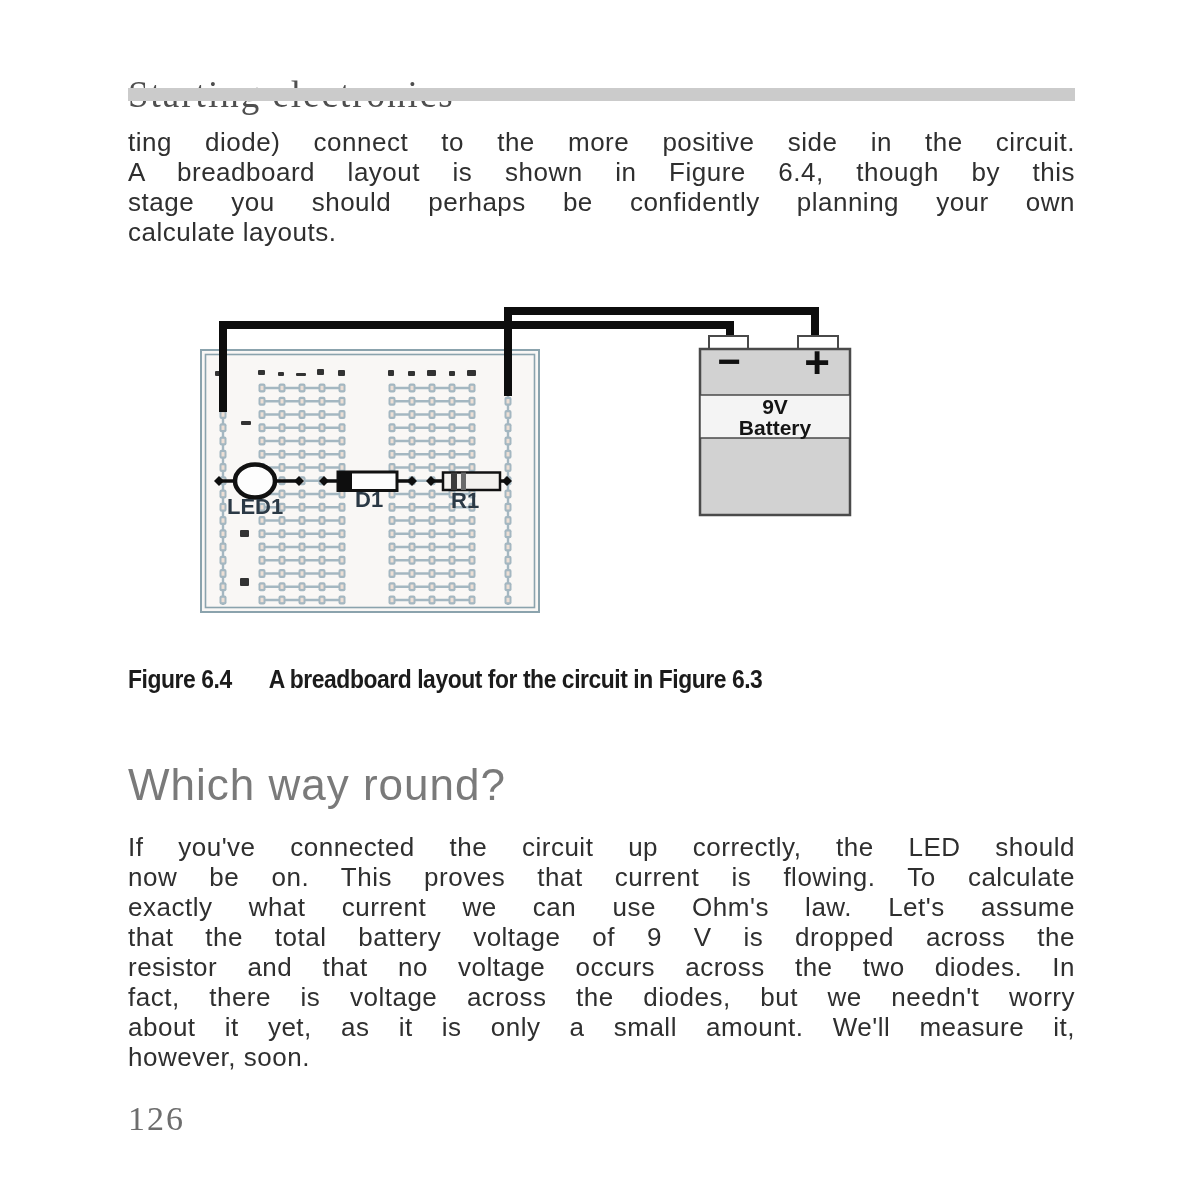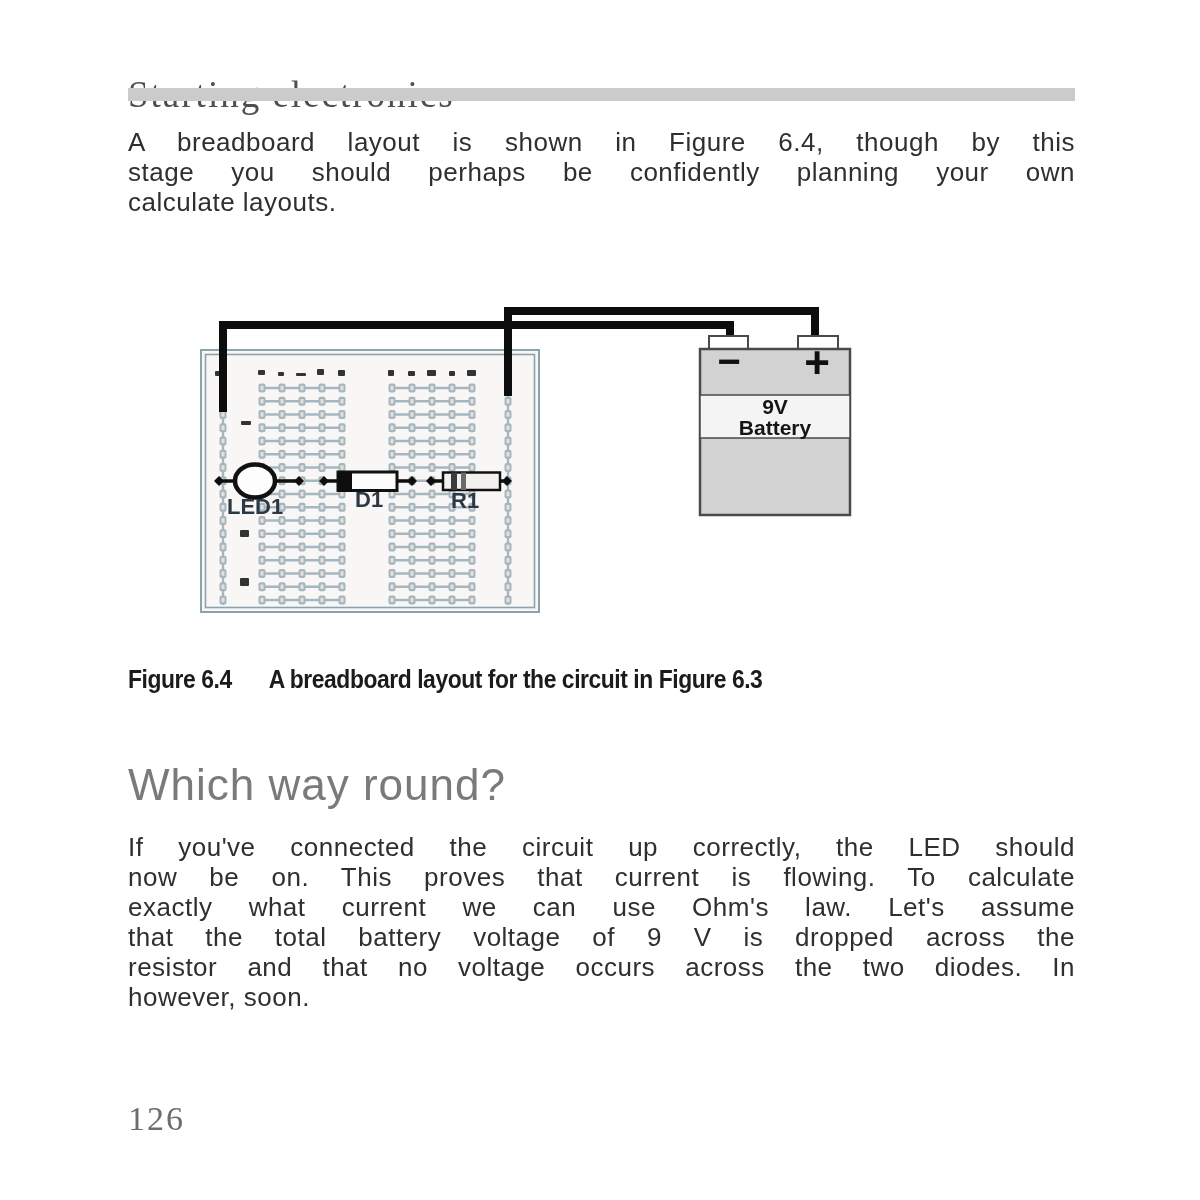--- a/index.html
+++ b/index.html
@@ -71,20 +71,21 @@
     font-size:34px;color:var(--page-number);letter-spacing:2px;
   }
 </style>
 </head>
 <body>
 
 <div class="abs page-title">Starting electronics</div>
 <div class="abs title-rule"></div>
 
 <div class="abs para para-intro">
+    <div class="tline">ting diode) connect to the more positive side in the circuit.</div>
     <div class="tline">A breadboard layout is shown in Figure 6.4, though by this</div>
     <div class="tline">stage you should perhaps be confidently planning your own</div>
     <div class="tline tline-last">calculate layouts.</div>
   </div>
 
 <div class="abs figure">
   <svg viewBox="0 0 660 315">
 
     <rect class="board-outer" x="6" y="50" width="338" height="262"></rect>
     <rect class="board-inner" x="10.5" y="54.5" width="329" height="253"></rect>
@@ -602,16 +603,18 @@
 </div>
 
 <div class="abs section-heading">Which way round?</div>
 
 <div class="abs para para-body">
     <div class="tline">If you've connected the circuit up correctly, the LED should</div>
     <div class="tline">now be on. This proves that current is flowing. To calculate</div>
     <div class="tline">exactly what current we can use Ohm's law. Let's assume</div>
     <div class="tline">that the total battery voltage of 9 V is dropped across the</div>
     <div class="tline">resistor and that no voltage occurs across the two diodes. In</div>
+    <div class="tline">fact, there is voltage across the diodes, but we needn't worry</div>
+    <div class="tline">about it yet, as it is only a small amount. We'll measure it,</div>
     <div class="tline tline-last">however, soon.</div>
   </div>
 
 <div class="abs page-number">126</div>
 
 </body></html>

